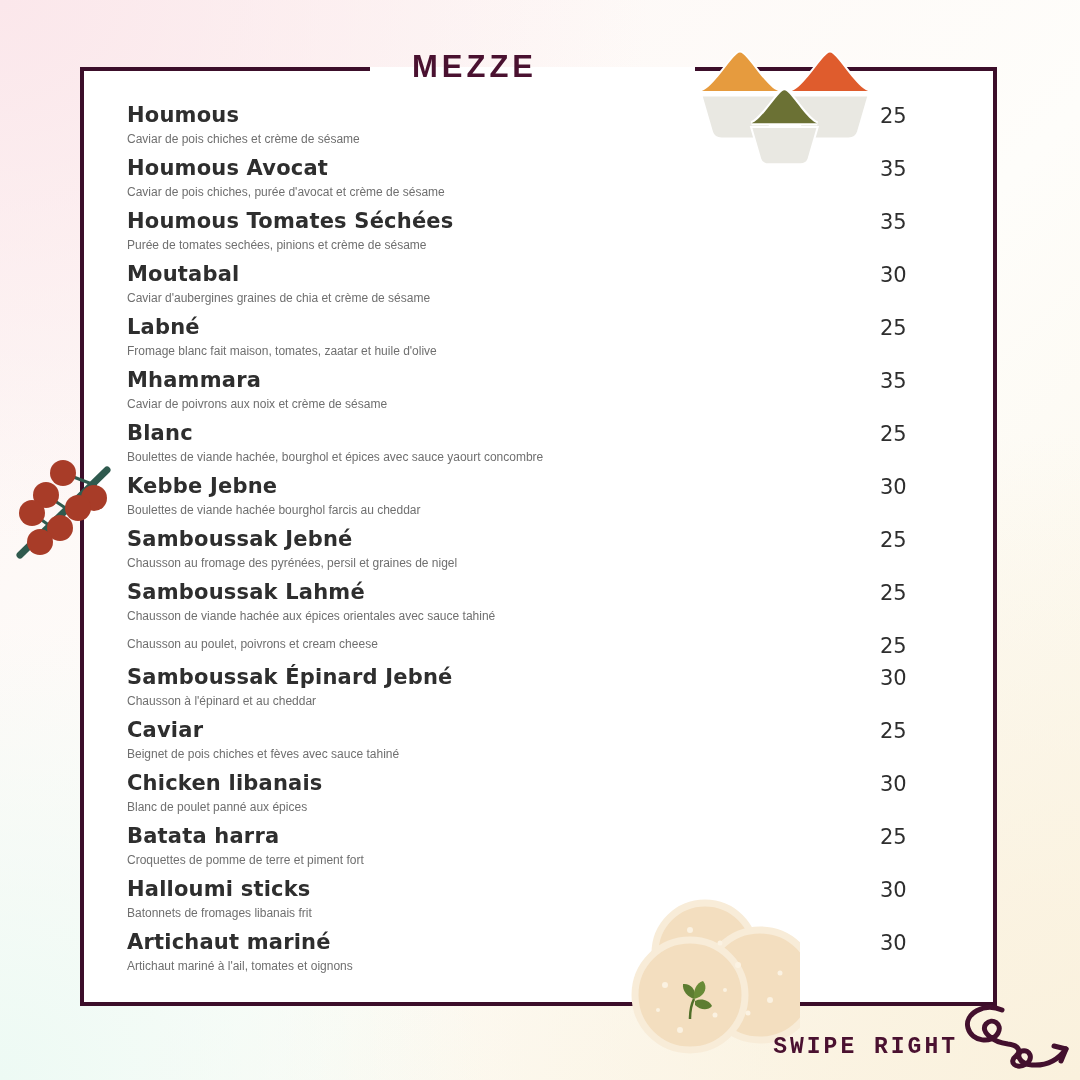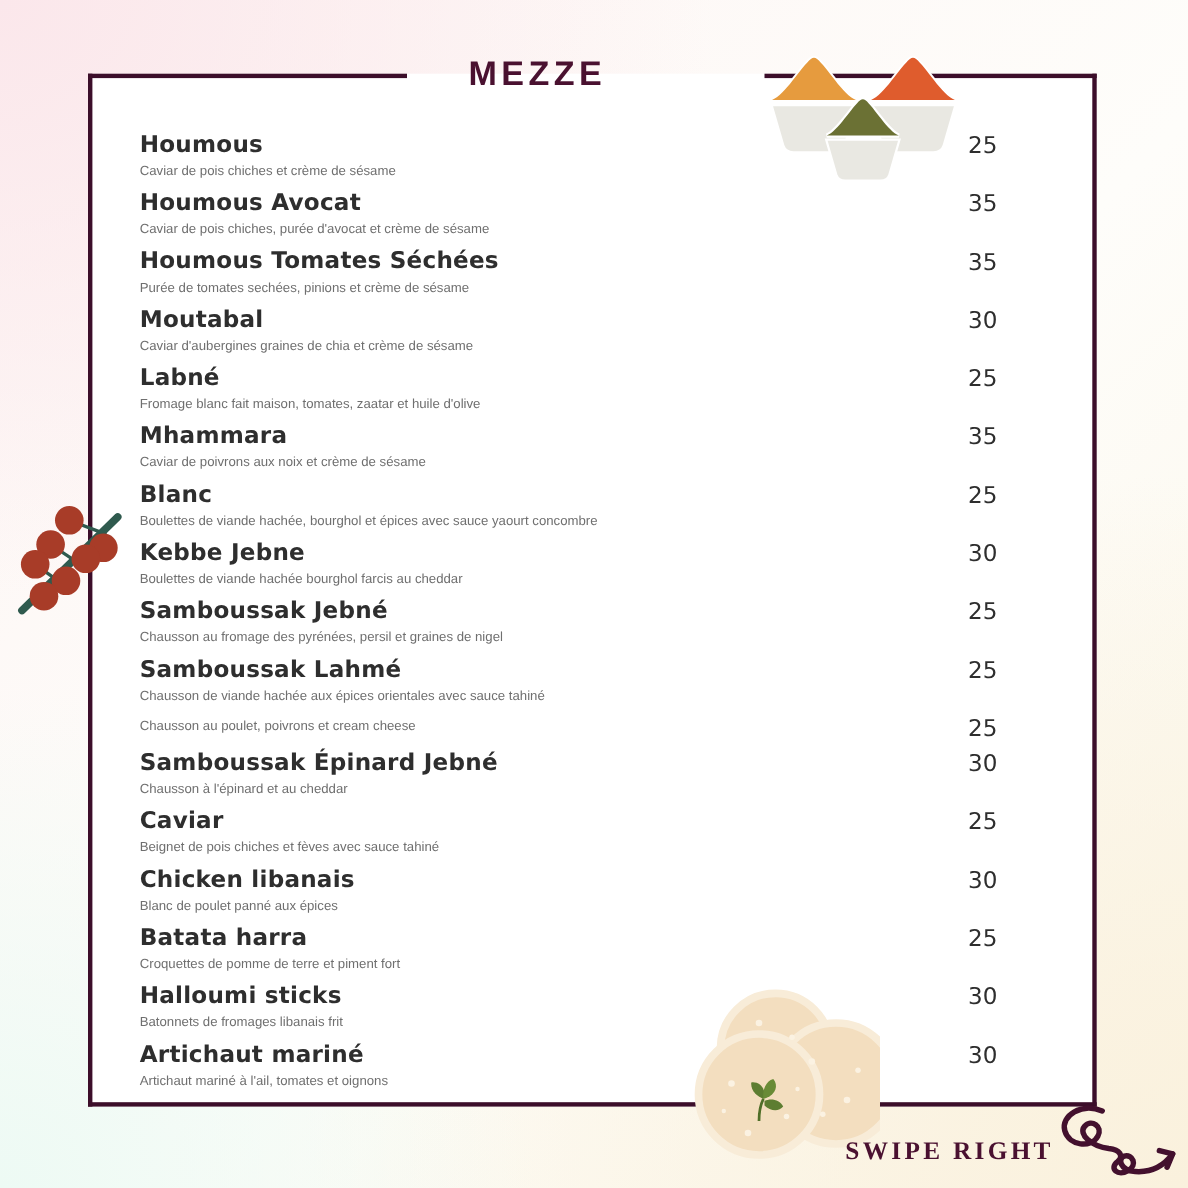--- a/index.html
+++ b/index.html
@@ -13,39 +13,39 @@
       linear-gradient(135deg,#fdf5f4 0%,#fefdfa 55%,#fbf6e8 100%);
   }
   .card{position:absolute;left:80px;top:67px;width:917px;height:939px;background:#ffffff;z-index:1;}
   .b{position:absolute;background:#3c0e2a;}
   .b-top-l{left:0;top:0;width:290px;height:4px;}
   .b-top-r{left:615px;top:0;width:302px;height:4px;}
   .b-left{left:0;top:0;width:4px;height:100%;}
   .b-right{right:0;top:0;width:4px;height:100%;}
   .b-bottom{left:0;bottom:0;width:100%;height:4px;}
   .menu-title{
-    position:absolute;left:366px;top:49px;width:245px;z-index:2;text-align:center;
+    position:absolute;left:352px;top:49px;width:245px;z-index:2;text-align:center;
     font-weight:800;font-size:31px;letter-spacing:4px;color:#4a1130;
     font-family:"Liberation Sans",sans-serif;
   }
-  .items{position:absolute;left:127px;top:119px;width:825px;z-index:2;}
+  .items{position:absolute;left:127px;top:103px;width:825px;z-index:2;}
   .item{display:flex;align-items:flex-start;margin-bottom:6px;}
   .item-text{flex:1;min-width:0;}
   .item-name{font-family:"DejaVu Sans",sans-serif;font-weight:700;font-size:21px;line-height:25px;color:#2e2e2e;letter-spacing:.2px;}
   .item-desc{font-family:"Liberation Sans",sans-serif;font-size:12px;line-height:22px;color:#6f6f6f;}
   .item-price{width:72px;text-align:left;font-family:"DejaVu Sans",sans-serif;font-size:21px;line-height:25px;color:#2e2e2e;padding-top:1px;}
   .deco{position:absolute;z-index:3;}
   .deco-bowls{left:698px;top:44px;}
   .deco-berries{left:10px;top:450px;}
   .deco-pita{left:620px;top:895px;}
   .deco-swirl{left:958px;top:1004px;}
   .swipe{
     position:absolute;right:122px;top:1034px;z-index:3;
     font-weight:800;font-size:23px;letter-spacing:3px;color:#4a1130;
-    font-family:Liberation Serif, serif;
+    font-family:Liberation Mono, monospace;
   }
 </style>
 </head>
 <body>
 
 <div class="card">
   <div class="b b-top-l"></div>
   <div class="b b-top-r"></div>
   <div class="b b-left"></div>
   <div class="b b-right"></div>

